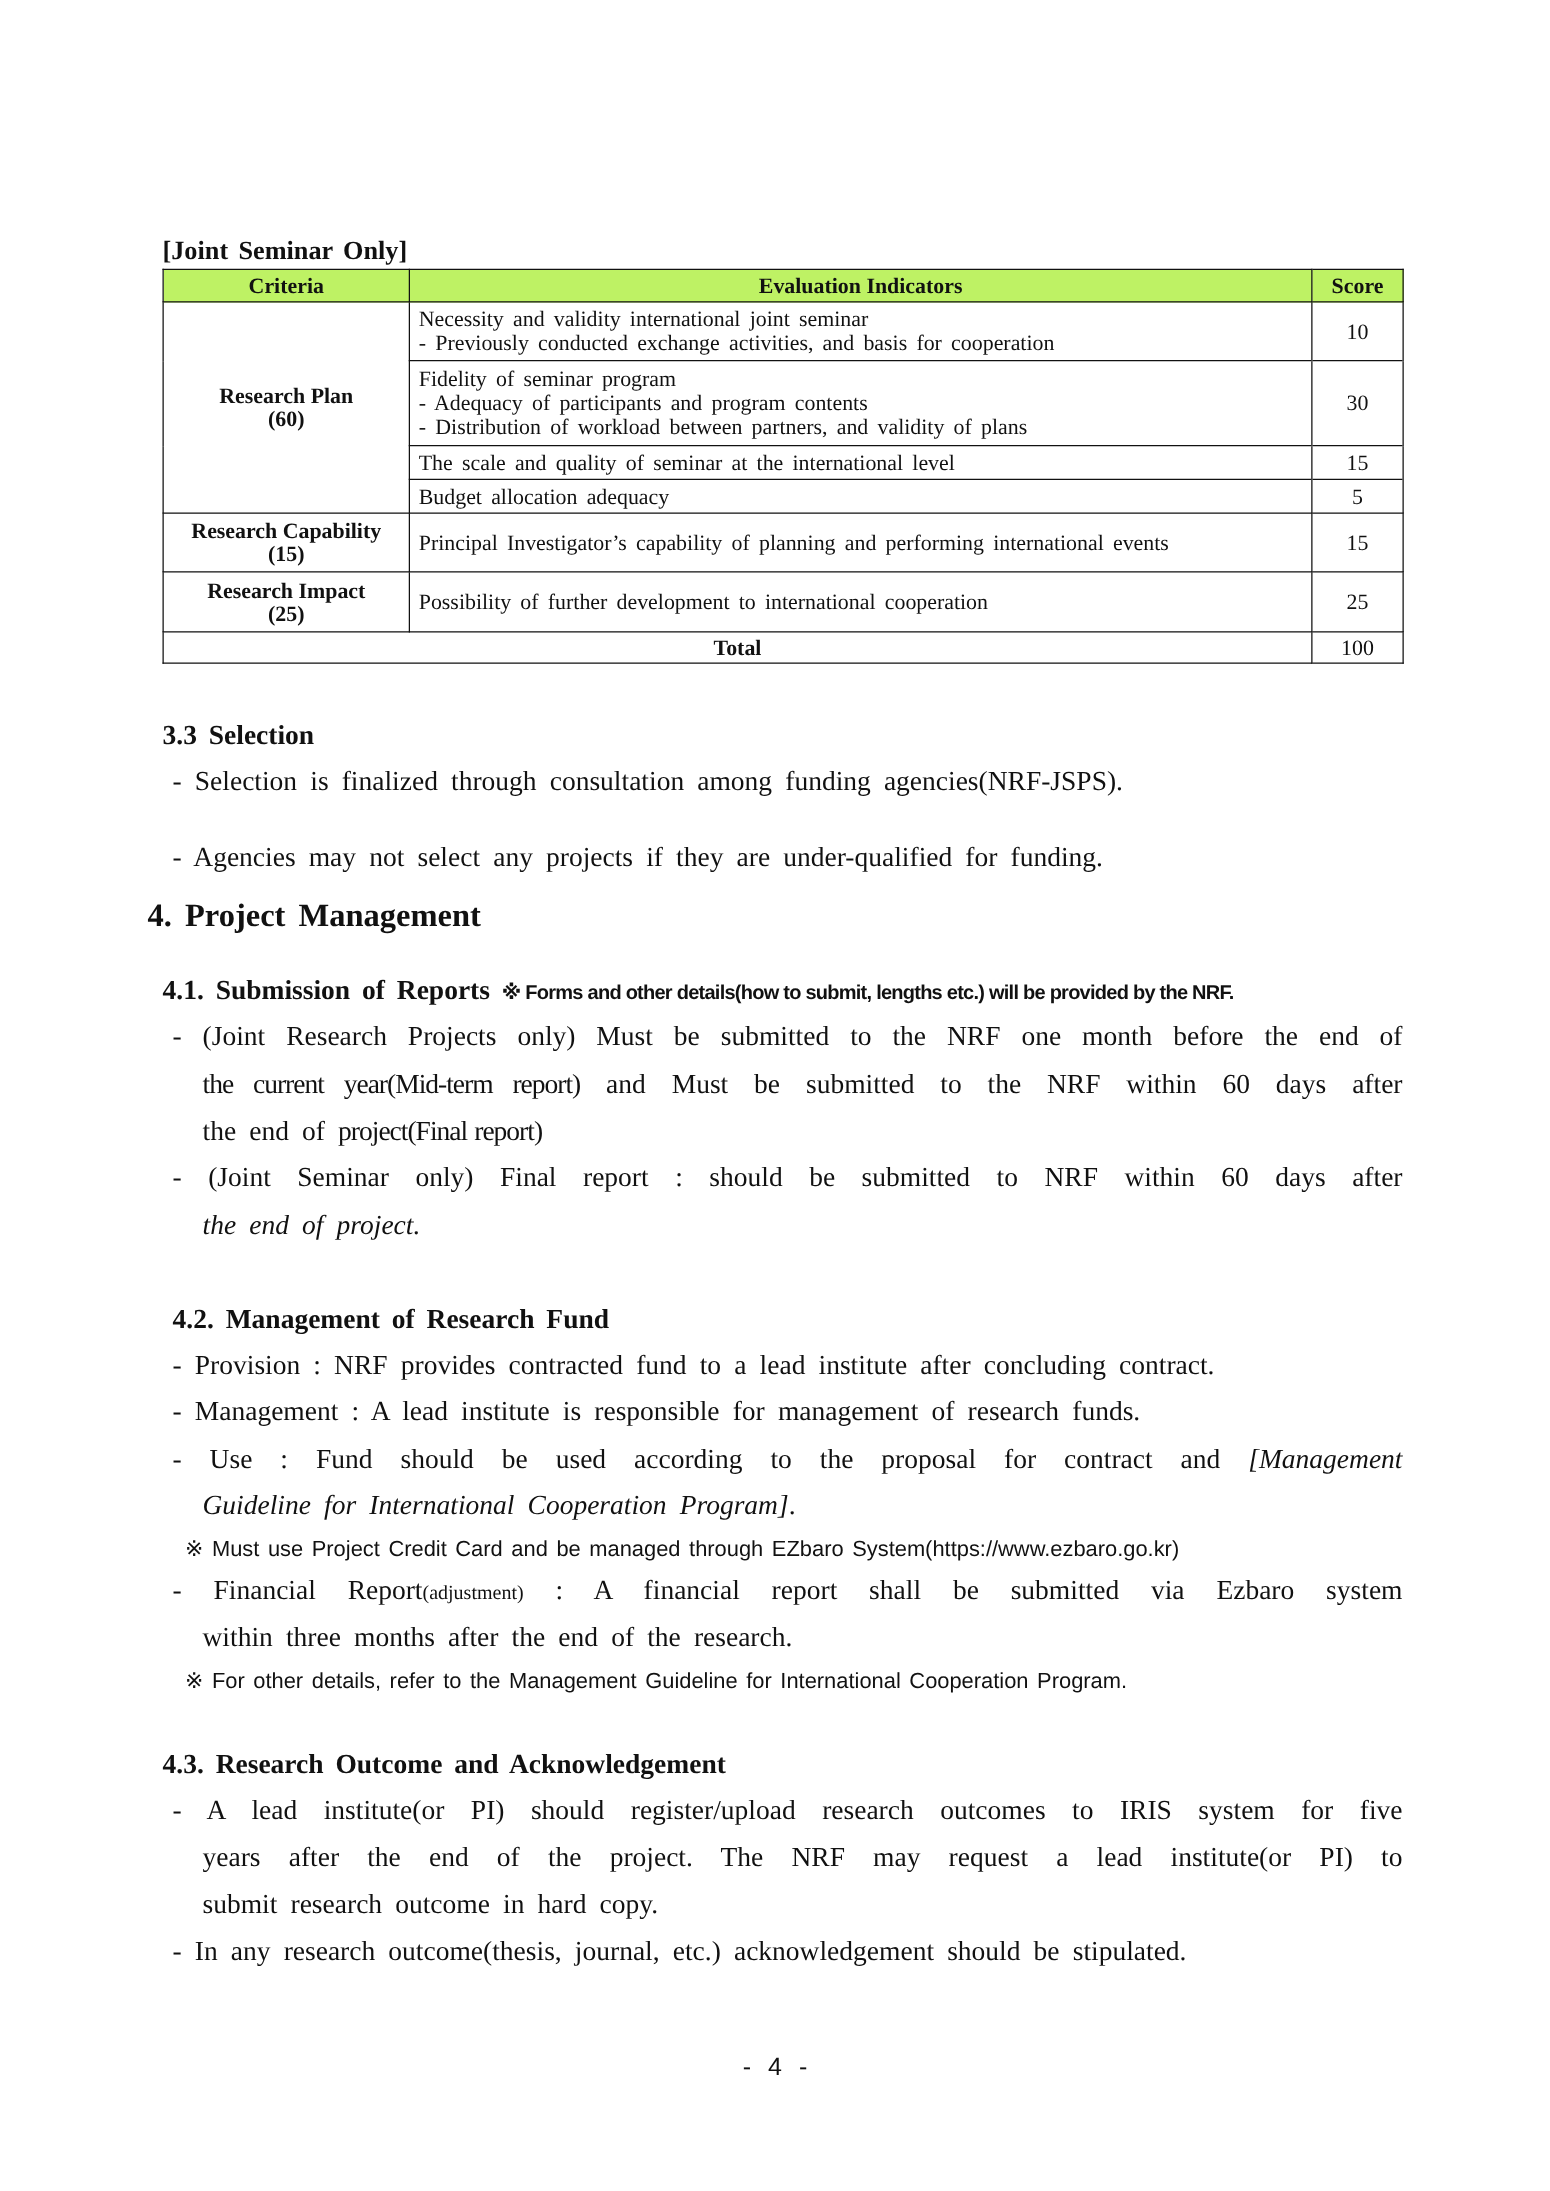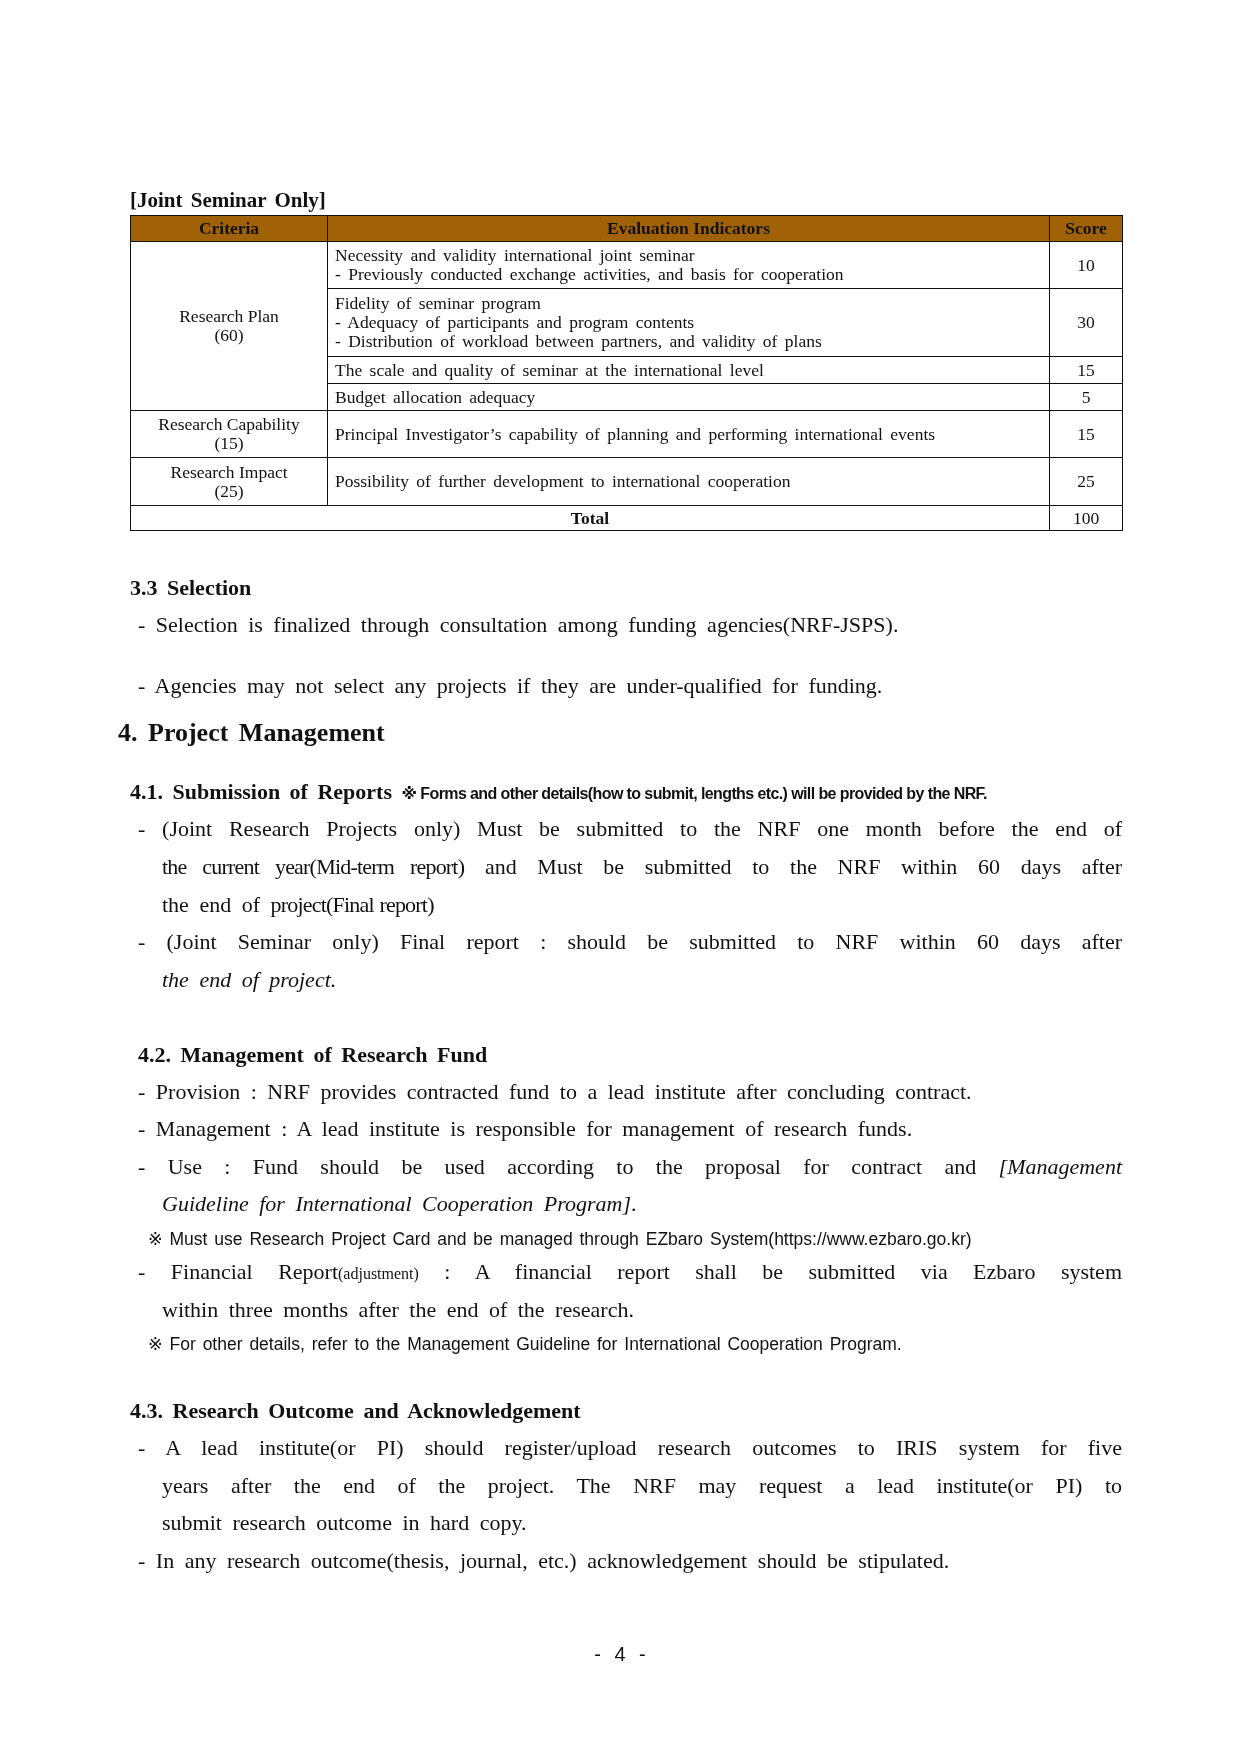--- a/index.html
+++ b/index.html
@@ -4,22 +4,22 @@
 <style>
   html, body { margin: 0; padding: 0; background: #ffffff; }
   body { width: 1240px; height: 1753px; position: relative; overflow: hidden;
          font-family: "Liberation Serif", "DejaVu Serif", serif; color: #111; }
   .abs { position: absolute; white-space: nowrap; }
   .seminar-title { left: 130px; top: 178px; font-size: 21px; font-weight: bold; word-spacing: 3px; margin-top: 10px; }
 
   table.eval { position: absolute; left: 130px; top: 215px; width: 993px;
                border-collapse: collapse; font-size: 17.5px; line-height: 19px; }
   table.eval td, table.eval th { border: 1.5px solid #111; padding: 0 7px; vertical-align: middle; }
-  table.eval th { background: #a16207; font-weight: bold; text-align: center; height: 25px; }
-  table.eval td.crit { text-align: center; font-weight: normal; width: 182px; }
+  table.eval th { background: #bef264; font-weight: bold; text-align: center; height: 25px; }
+  table.eval td.crit { text-align: center; font-weight: bold; width: 182px; }
   table.eval td.score { text-align: center; width: 58px; }
   table.eval td.ind { text-align: left; word-spacing: 3px; }
   table.eval tr.dotted-bottom td.ind, table.eval tr.dotted-bottom td.score { border-bottom: 1px dotted #333; }
   table.eval td.justify { text-align: justify; text-align-last: left; white-space: normal; }
   table.eval td.total { text-align: center; font-weight: bold; height: 24px; }
 
   .h3 { font-size: 22px; font-weight: bold; word-spacing: 4px; }
   .h2 { font-size: 26px; font-weight: bold; word-spacing: 4px; }
   .body { font-size: 22px; word-spacing: 5px; }
   .note { font-family: "Liberation Sans", "DejaVu Sans", sans-serif; font-size: 17.5px; word-spacing: 2px; }
@@ -116,21 +116,21 @@
 
 <div class="abs h3" style="left:138px; top:1042px;">4.2. Management of Research Fund</div>
 <div class="abs body" style="left:138px; top:1079px;">- Provision : NRF provides contracted fund to a lead institute after concluding contract.</div>
 <div class="abs body" style="left:138px; top:1116px;">- Management : A lead institute is responsible for management of research funds.</div>
 <div class="abs body" style="left:138px; top:1154px; width:984px;">
   <span class="justify-line"><span>- Use : Fund should be used according to the proposal for contract and</span> <i>[Management</i></span>
 </div>
 <div class="abs body" style="left:162px; top:1191px;">
   <i>Guideline for International Cooperation Program]</i><span>.</span>
 </div>
-<div class="abs note" style="left:148px; top:1229px;">※ Must use Research Project Card and be managed through EZbaro System(https://www.ezbaro.go.kr)</div>
+<div class="abs note" style="left:148px; top:1229px;">※ Must use Project Credit Card and be managed through EZbaro System(https://www.ezbaro.go.kr)</div>
 <div class="abs body" style="left:138px; top:1259px; width:984px;">
   <span class="justify-line"><span>- Financial Report</span><span class="small-serif">(adjustment)</span><span> : A financial report shall be submitted via Ezbaro system</span></span>
 </div>
 <div class="abs body" style="left:162px; top:1297px;">within three months after the end of the research.</div>
 <div class="abs note" style="left:148px; top:1334px;">※ For other details, refer to the Management Guideline for International Cooperation Program.</div>
 
 <div class="abs h3" style="left:130px; top:1398px;">4.3. Research Outcome and Acknowledgement</div>
 <div class="abs body" style="left:138px; top:1435px; width:984px;">
   <span class="justify-line">- A lead institute(or PI) should register/upload research outcomes to IRIS system for five</span>
 </div>

